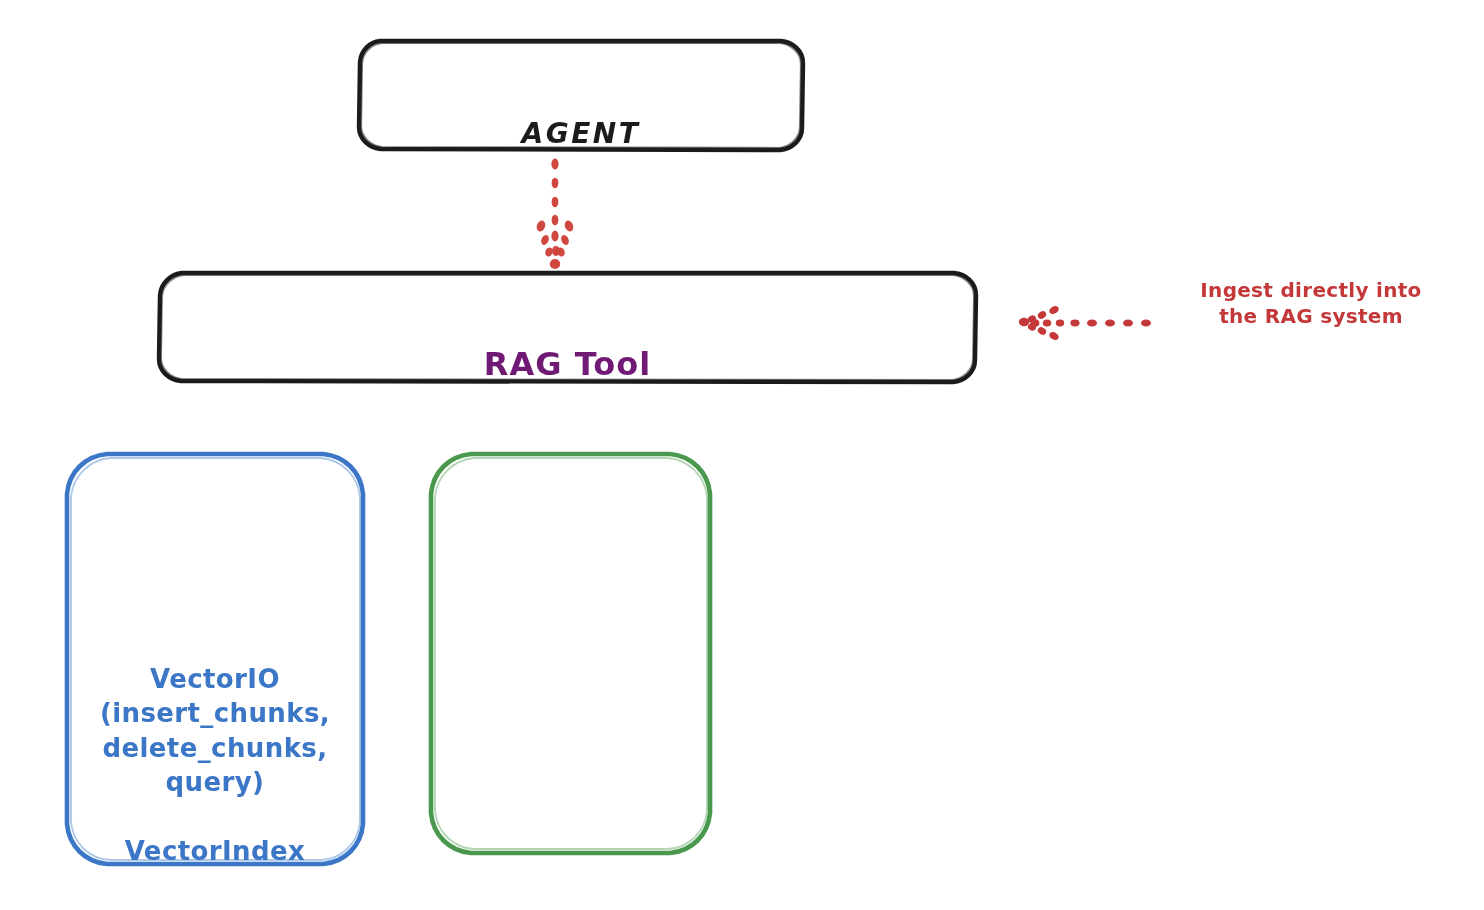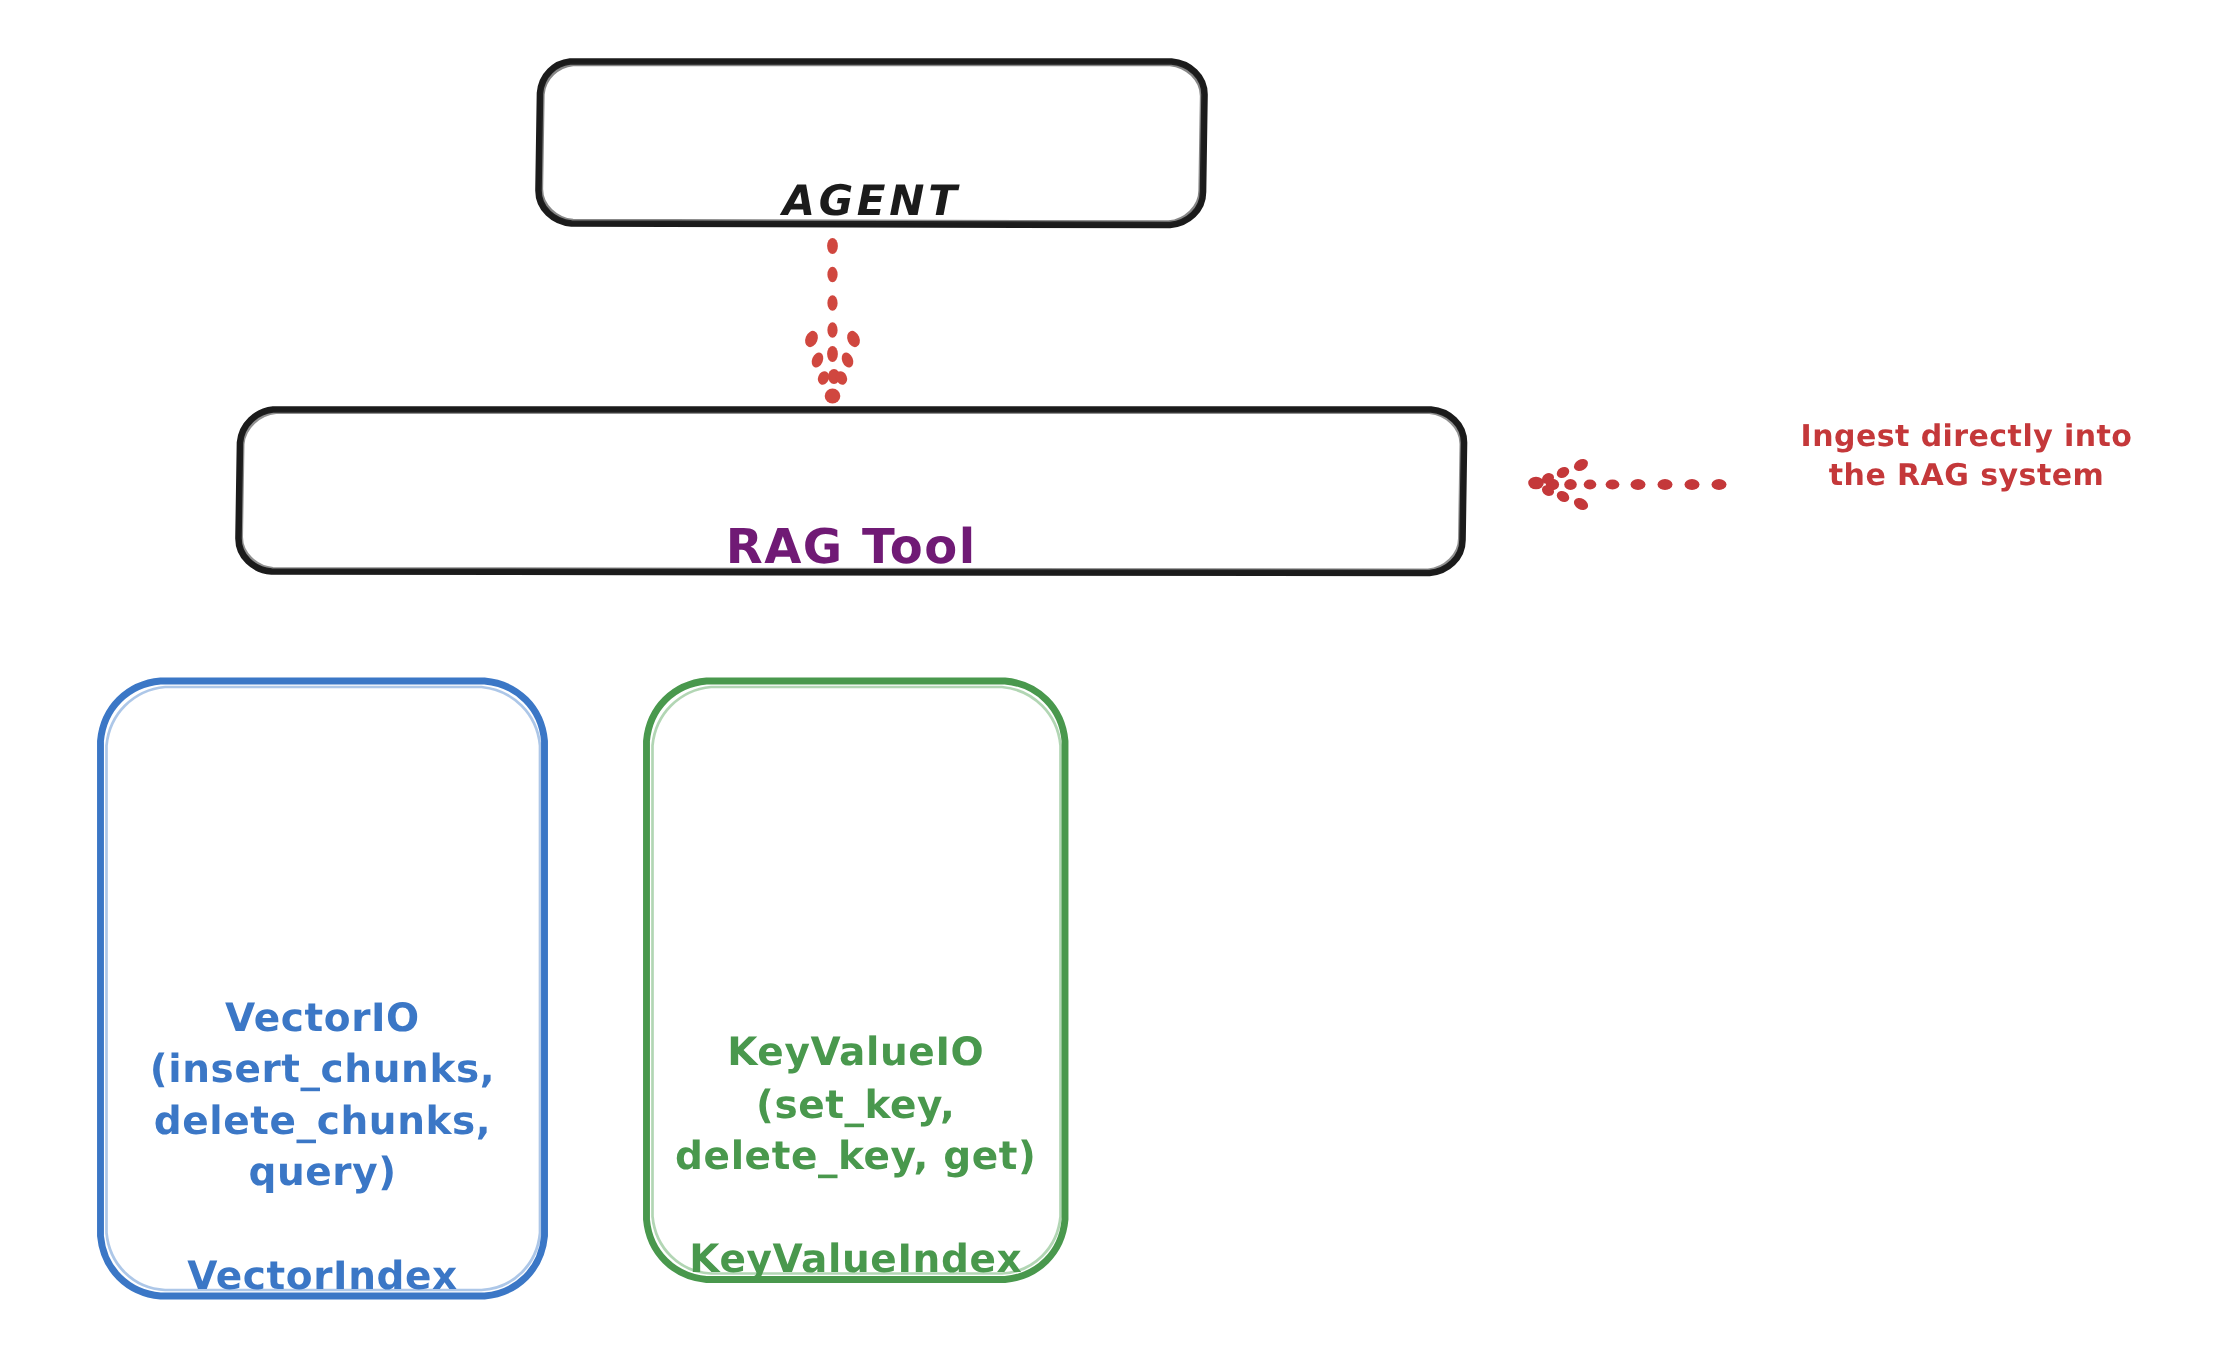--- a/index.html
+++ b/index.html
@@ -211,21 +211,16 @@
 VectorIndex</span>
   </div>
 
   <div class="node leaf" id="keyvalue-node">
     <svg class="sketch-border" viewBox="0 0 287 407" preserveAspectRatio="none">
       <path d="M44,4 C22,6 6,22 4,44 L4,363 C6,385 22,401 44,403
                L243,403 C265,401 281,385 283,363 L283,44 C281,22 265,6 243,4 Z" fill="#ffffff" stroke="#49984d" stroke-width="4.6" stroke-linecap="round" stroke-linejoin="round"></path>
       <path d="M47,8 C26,10 10,26 8,47 L8,361 C10,382 26,398 47,399
                L241,399 C262,398 278,382 280,361 L280,47 C278,26 262,10 241,8 Z" fill="none" stroke="#55a359" stroke-width="1.8" opacity="0.45" stroke-linecap="round" stroke-linejoin="round"></path>
     </svg>
-    <span class="label">KeyValueIO
-(set_key,
-delete_key, get)
-
-KeyValueIndex</span>
   </div>
 
 
 </div>
 
 </body></html>

